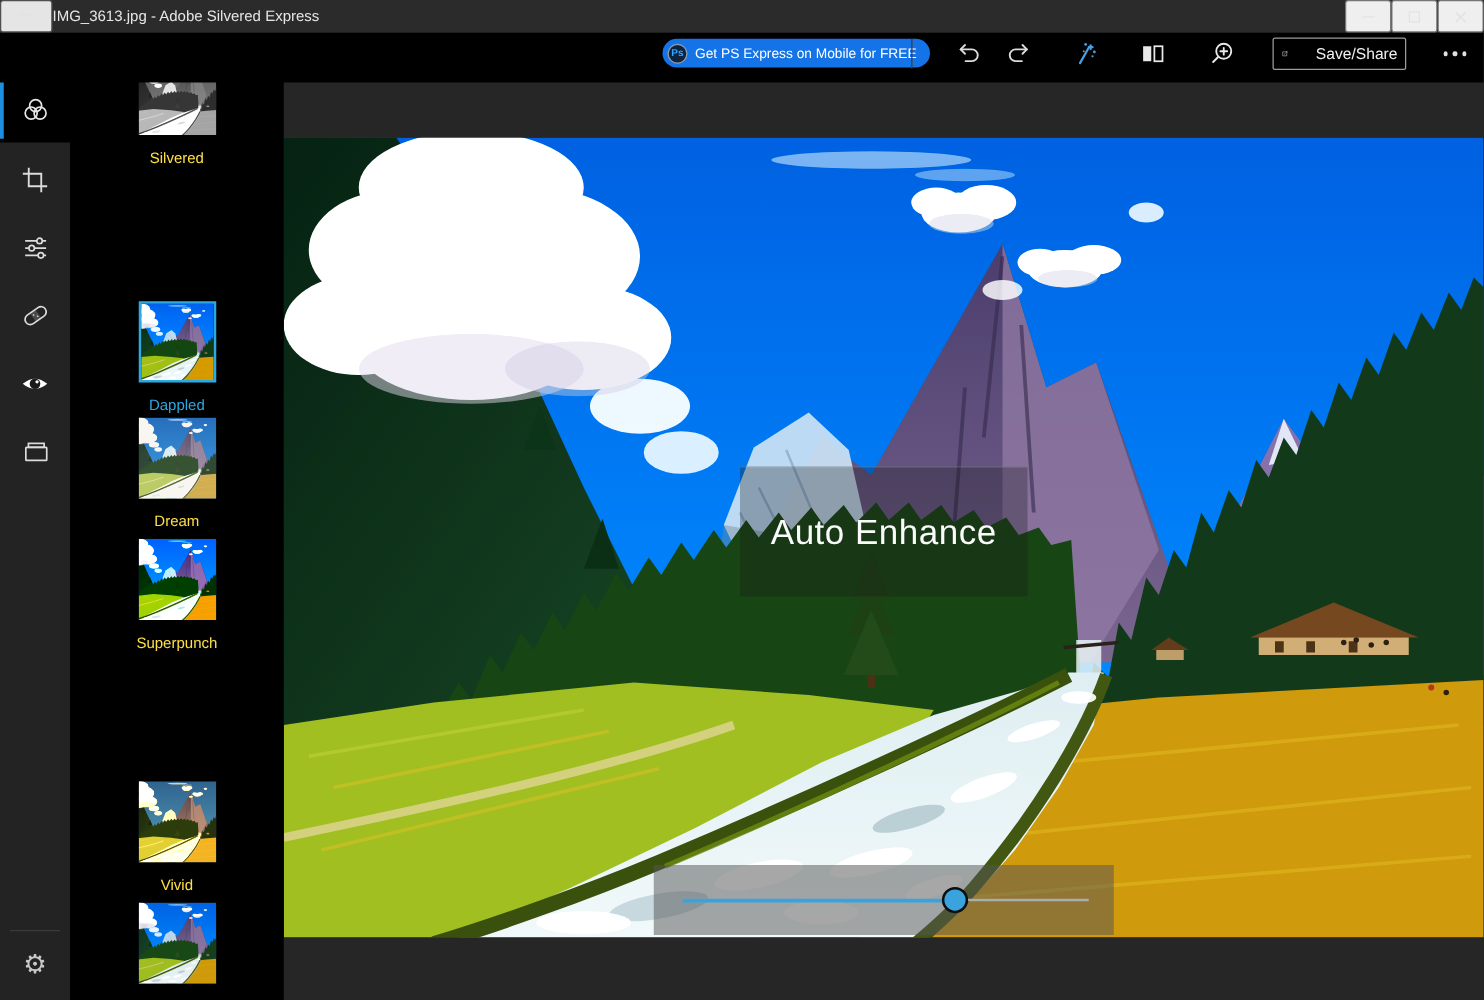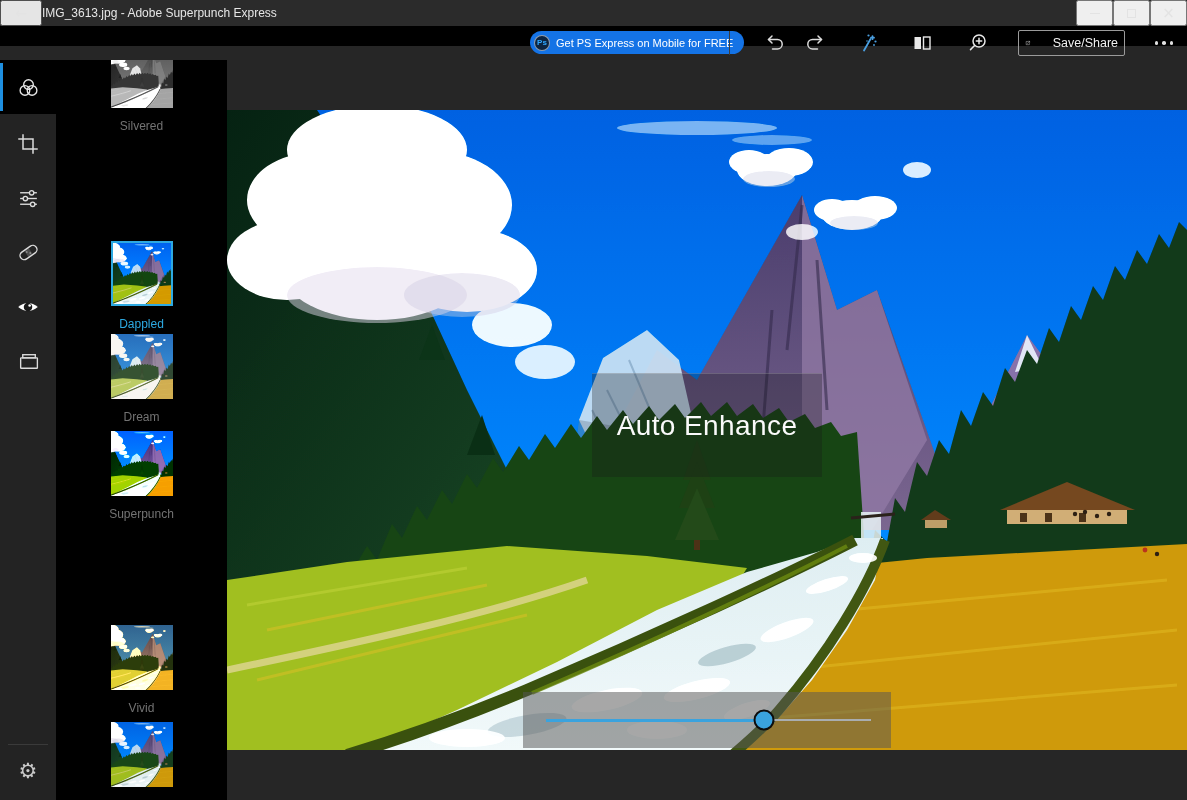--- a/index.html
+++ b/index.html
@@ -18,21 +18,21 @@
   
   .titlebar{position:absolute;left:0;top:0;width:1187px;height:26px;background:#2b2b2b;display:flex;align-items:center;z-index:30}
   .back-btn{width:42px;height:26px;display:flex;align-items:center;justify-content:center;color:#e3e3e3;font-size:14px;font-family:"DejaVu Sans",sans-serif;cursor:default}
   .title-text{font-size:12px;color:#e6e6e6;white-space:nowrap}
   .win-controls{margin-left:auto;display:flex;height:26px}
   .win-btn{width:37px;height:26px;display:flex;align-items:center;justify-content:center;color:#e3e3e3}
   .min-glyph{width:10px;height:1px;background:#e3e3e3}
   .max-glyph{width:9px;height:9px;border:1px solid #e3e3e3}
   .close-glyph{font-size:15px;line-height:1;font-family:"DejaVu Sans",sans-serif}
   
-  .toolbar{position:absolute;left:0;top:26px;width:1187px;height:20px;background:#000;z-index:29}
+  .toolbar{position:absolute;left:0;top:26px;width:1187px;height:40px;background:#000;z-index:29}
   .promo{position:absolute;left:530px;top:5px;height:23px;border-radius:12px;background:var(--accent);display:flex;align-items:center;gap:6px;padding:0 11px 0 4px;border:none;cursor:pointer}
   .ps-badge{width:16px;height:16px;border-radius:50%;background:#0c2440;border:1px solid rgba(255,255,255,.55);color:#31a8ff;font-size:8px;font-weight:bold;display:flex;align-items:center;justify-content:center;flex:none}
   .promo-label{color:#fff;font-size:11px;white-space:nowrap}
   .tb-divider{position:absolute;left:729px;top:5px;width:1px;height:24px;background:#3d3d3d}
   .tb-icon{position:absolute;top:3px;width:28px;height:28px;display:flex;align-items:center;justify-content:center;background:none;border:none;padding:0;cursor:pointer}
   .tb-icon svg{display:block}
   .saveshare{position:absolute;left:1018px;top:4px;width:107px;height:26px;border:1px solid #9b9b9b;border-radius:2px;background:transparent;display:flex;align-items:center;justify-content:center;gap:22px;color:#f0f0f0;font-size:12.5px;cursor:pointer}
   .more{position:absolute;left:1144px;top:3px;width:40px;height:28px;display:flex;align-items:center;justify-content:center;gap:4px;background:none;border:none;cursor:pointer}
   .more i{width:3.5px;height:3.5px;border-radius:50%;background:#e0e0e0}
   
@@ -43,21 +43,21 @@
   .si-0{top:0}.si-1{top:57px}.si-2{top:111px}.si-3{top:165px}.si-4{top:220px}.si-5{top:274px}
   .gear-divider{position:absolute;left:8px;top:684px;width:40px;height:1px;background:#3a3a3a}
   .gear-btn{position:absolute;left:0;top:688px;width:56px;height:46px;display:flex;align-items:center;justify-content:center;font-size:21px;color:#c9c9c9;font-family:"DejaVu Sans",sans-serif;background:none;border:none;cursor:pointer}
   
   .filter-panel{position:absolute;left:56px;top:60px;width:171px;height:740px;background:#000;overflow:hidden;z-index:19}
   .filter-item{position:absolute;left:0;width:171px;display:flex;flex-direction:column;align-items:center;cursor:pointer}
   .fi-0{top:-17px}.fi-1{top:80px}.fi-2{top:181px}.fi-3{top:274px}.fi-4{top:371px}.fi-5{top:468px}.fi-6{top:565px}.fi-7{top:662px}
   .thumb{width:62px;height:65px;overflow:hidden;position:relative;background:#111}
   .thumb svg{width:100%;height:100%;display:block}
   .filter-item.selected .thumb{border:2px solid var(--filter-sel)}
-  .flabel{margin-top:11px;font-size:12px;color:#737373;text-align:center}
+  .flabel{margin-top:11px;font-size:12px;color:#fde047;text-align:center}
   .filter-item.selected .flabel{color:var(--filter-sel)}
   
   .f-silvered svg{filter:grayscale(1) contrast(1.1) brightness(1.05)}
   .f-misty svg{filter:saturate(.5) brightness(1.28) contrast(.75)}
   .f-dappled svg{filter:saturate(1.35) contrast(1.05)}
   .f-dream svg{filter:saturate(.85) brightness(1.15) contrast(.9) sepia(.08)}
   .f-superpunch svg{filter:saturate(1.7) contrast(1.25)}
   .f-vivid svg{filter:saturate(1.85) contrast(1.1) brightness(1.04)}
   .f-glow svg{filter:sepia(.65) saturate(1.9) contrast(1.15) brightness(1.02)}
   .f-plain svg{filter:saturate(1.3)}
@@ -192,21 +192,21 @@
       <ellipse cx="542" cy="69" rx="26" ry="8" fill="#cfd2dd" opacity=".5"></ellipse>
       <ellipse cx="627" cy="113" rx="24" ry="7" fill="#cfd2dd" opacity=".5"></ellipse>
     </g>
   </defs>
 </svg>
 
 <div class="titlebar">
   <button class="back-btn">
       <span>←</span>
     </button>
-  <span class="title-text">IMG_3613.jpg - Adobe Superpunch Express</span>
+  <span class="title-text">IMG_3613.jpg - Adobe Silvered Express</span>
   <div class="win-controls">
     <button class="win-btn">
         <span class="min-glyph"></span>
       </button>
     <button class="win-btn">
         <span class="max-glyph"></span>
       </button>
     <button class="win-btn">
         <span class="close-glyph">×</span>
       </button>

